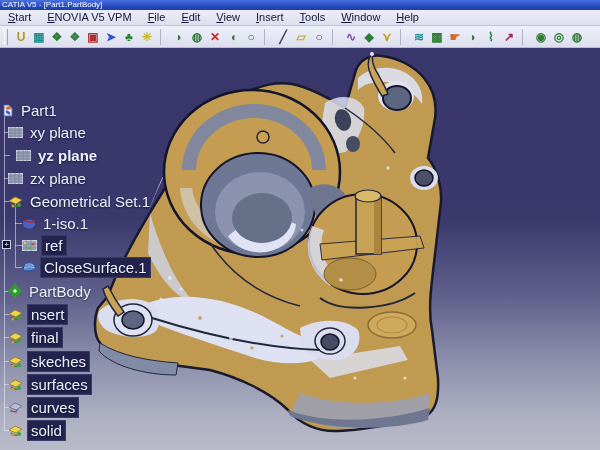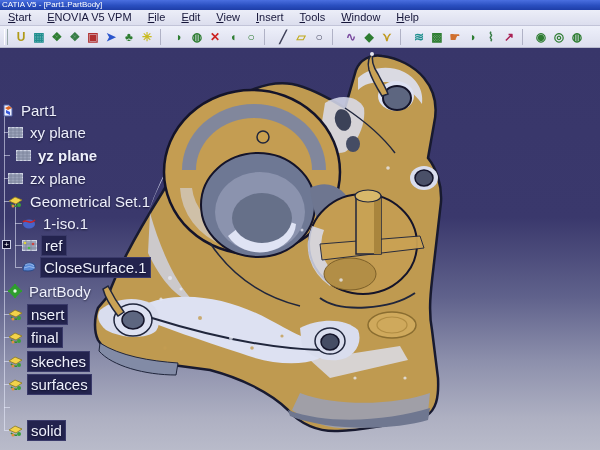--- a/index.html
+++ b/index.html
@@ -338,20 +338,30 @@
             <svg width="15" height="13" viewBox="0 0 15 13">
               <path d="M1,6 L7,2 L14,5 L8,9 Z" fill="#f2d24a" stroke="#8a7a20" stroke-width="0.8"></path>
               <path d="M3,9 q3,3 6,2" stroke="#2e8b2e" stroke-width="1.6" fill="none"></path>
               <circle cx="11" cy="10" r="2" fill="#3aa03a"></circle>
               <circle cx="5" cy="11" r="1.5" fill="#e09040"></circle>
             </svg>
           </span>
           <span class="tree-label sel">surfaces</span>
         </div>
         <div class="tree-line" style="left: 4px; top: 311px; width: 6px; height: 1px;"></div>
+        <div class="tree-row" style="top: 301px; left: 8px;">
+          <span class="tree-icon">
+            <svg width="15" height="13" viewBox="0 0 15 13">
+              <path d="M1,6 L7,2 L14,5 L8,9 Z" fill="#b8bdd0" stroke="#70778c"></path>
+              <path d="M2,10 q4,2 8,-1" stroke="#3a66cc" stroke-width="1" fill="none"></path>
+              <path d="M3,9 q3,3 6,2" stroke="#cc3333" stroke-width="1" fill="none"></path>
+            </svg>
+          </span>
+          <span class="tree-label sel">curves</span>
+        </div>
         <div class="tree-line" style="left: 4px; top: 334px; width: 6px; height: 1px;"></div>
         <div class="tree-row" style="top: 324px; left: 8px;">
           <span class="tree-icon">
             <svg width="15" height="13" viewBox="0 0 15 13">
               <path d="M1,6 L7,2 L14,5 L8,9 Z" fill="#f2d24a" stroke="#8a7a20" stroke-width="0.8"></path>
               <path d="M3,9 q3,3 6,2" stroke="#2e8b2e" stroke-width="1.6" fill="none"></path>
               <circle cx="11" cy="10" r="2" fill="#3aa03a"></circle>
               <circle cx="5" cy="11" r="1.5" fill="#e09040"></circle>
             </svg>
           </span>

